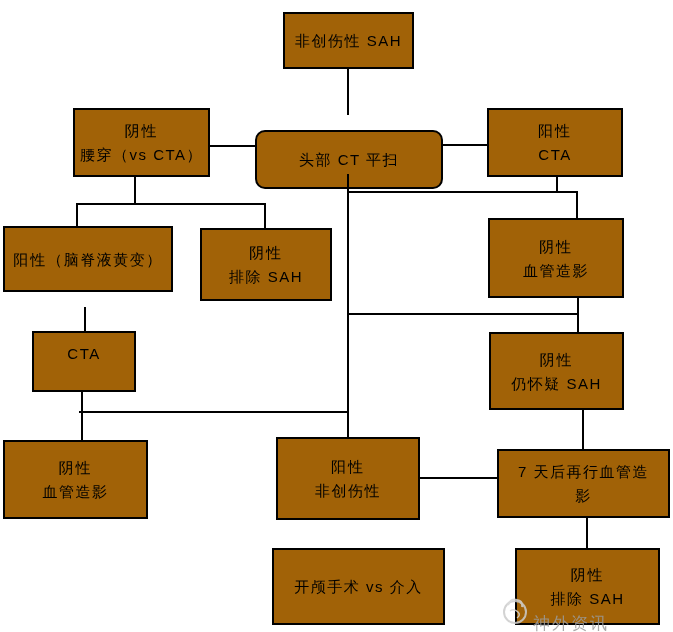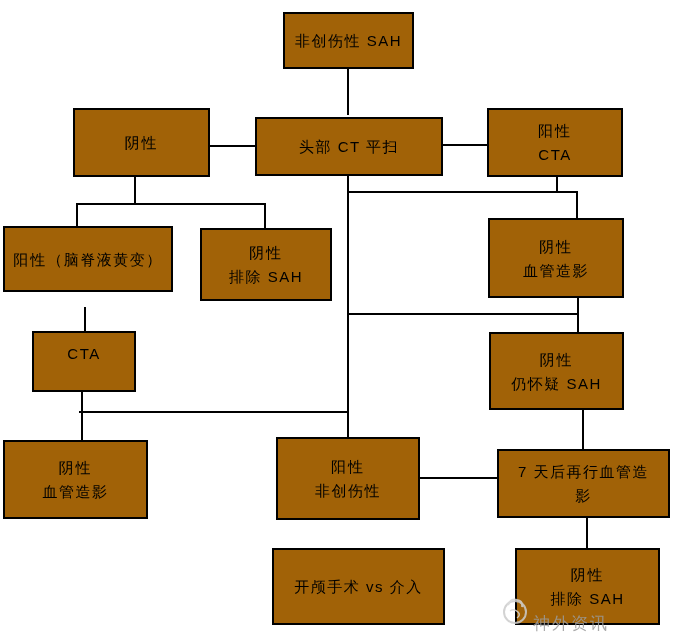--- a/index.html
+++ b/index.html
@@ -70,28 +70,29 @@
         <path d="M10 18 Q14 15 18 19 Q21 22 17 25" fill="none" stroke="#d8d8d8" stroke-width="1.5"></path>
       </svg>
     </span>
     <span id="watermark-text">神外资讯</span>
   </div>
 <div class="node" style="left: 283px; top: 12px; width: 131px; height: 57px;">
       <div class="node-text">
         <div class="node-line"><span>非创伤性 SAH</span></div>
       </div>
     </div>
-    <div class="node" style="left: 255px; top: 117px; width: 188px; height: 59px;">
+    <div class="node" style="left: 255px; top: 130px; width: 188px; height: 59px; border-radius: 10px;">
       <div class="node-text">
         <div class="node-line"><span>头部 CT 平扫</span></div>
       </div>
     </div>
     <div class="node" style="left: 73px; top: 108px; width: 137px; height: 69px;">
       <div class="node-text">
         <div class="node-line"><b>阴性</b></div>
+        <div class="node-line"><span>腰穿（vs CTA）</span></div>
       </div>
     </div>
     <div class="node" style="left: 487px; top: 108px; width: 136px; height: 69px;">
       <div class="node-text">
         <div class="node-line"><b>阳性</b></div>
         <div class="node-line"><span>CTA</span></div>
       </div>
     </div>
     <div class="node" style="left: 3px; top: 226px; width: 170px; height: 66px;">
       <div class="node-text">

